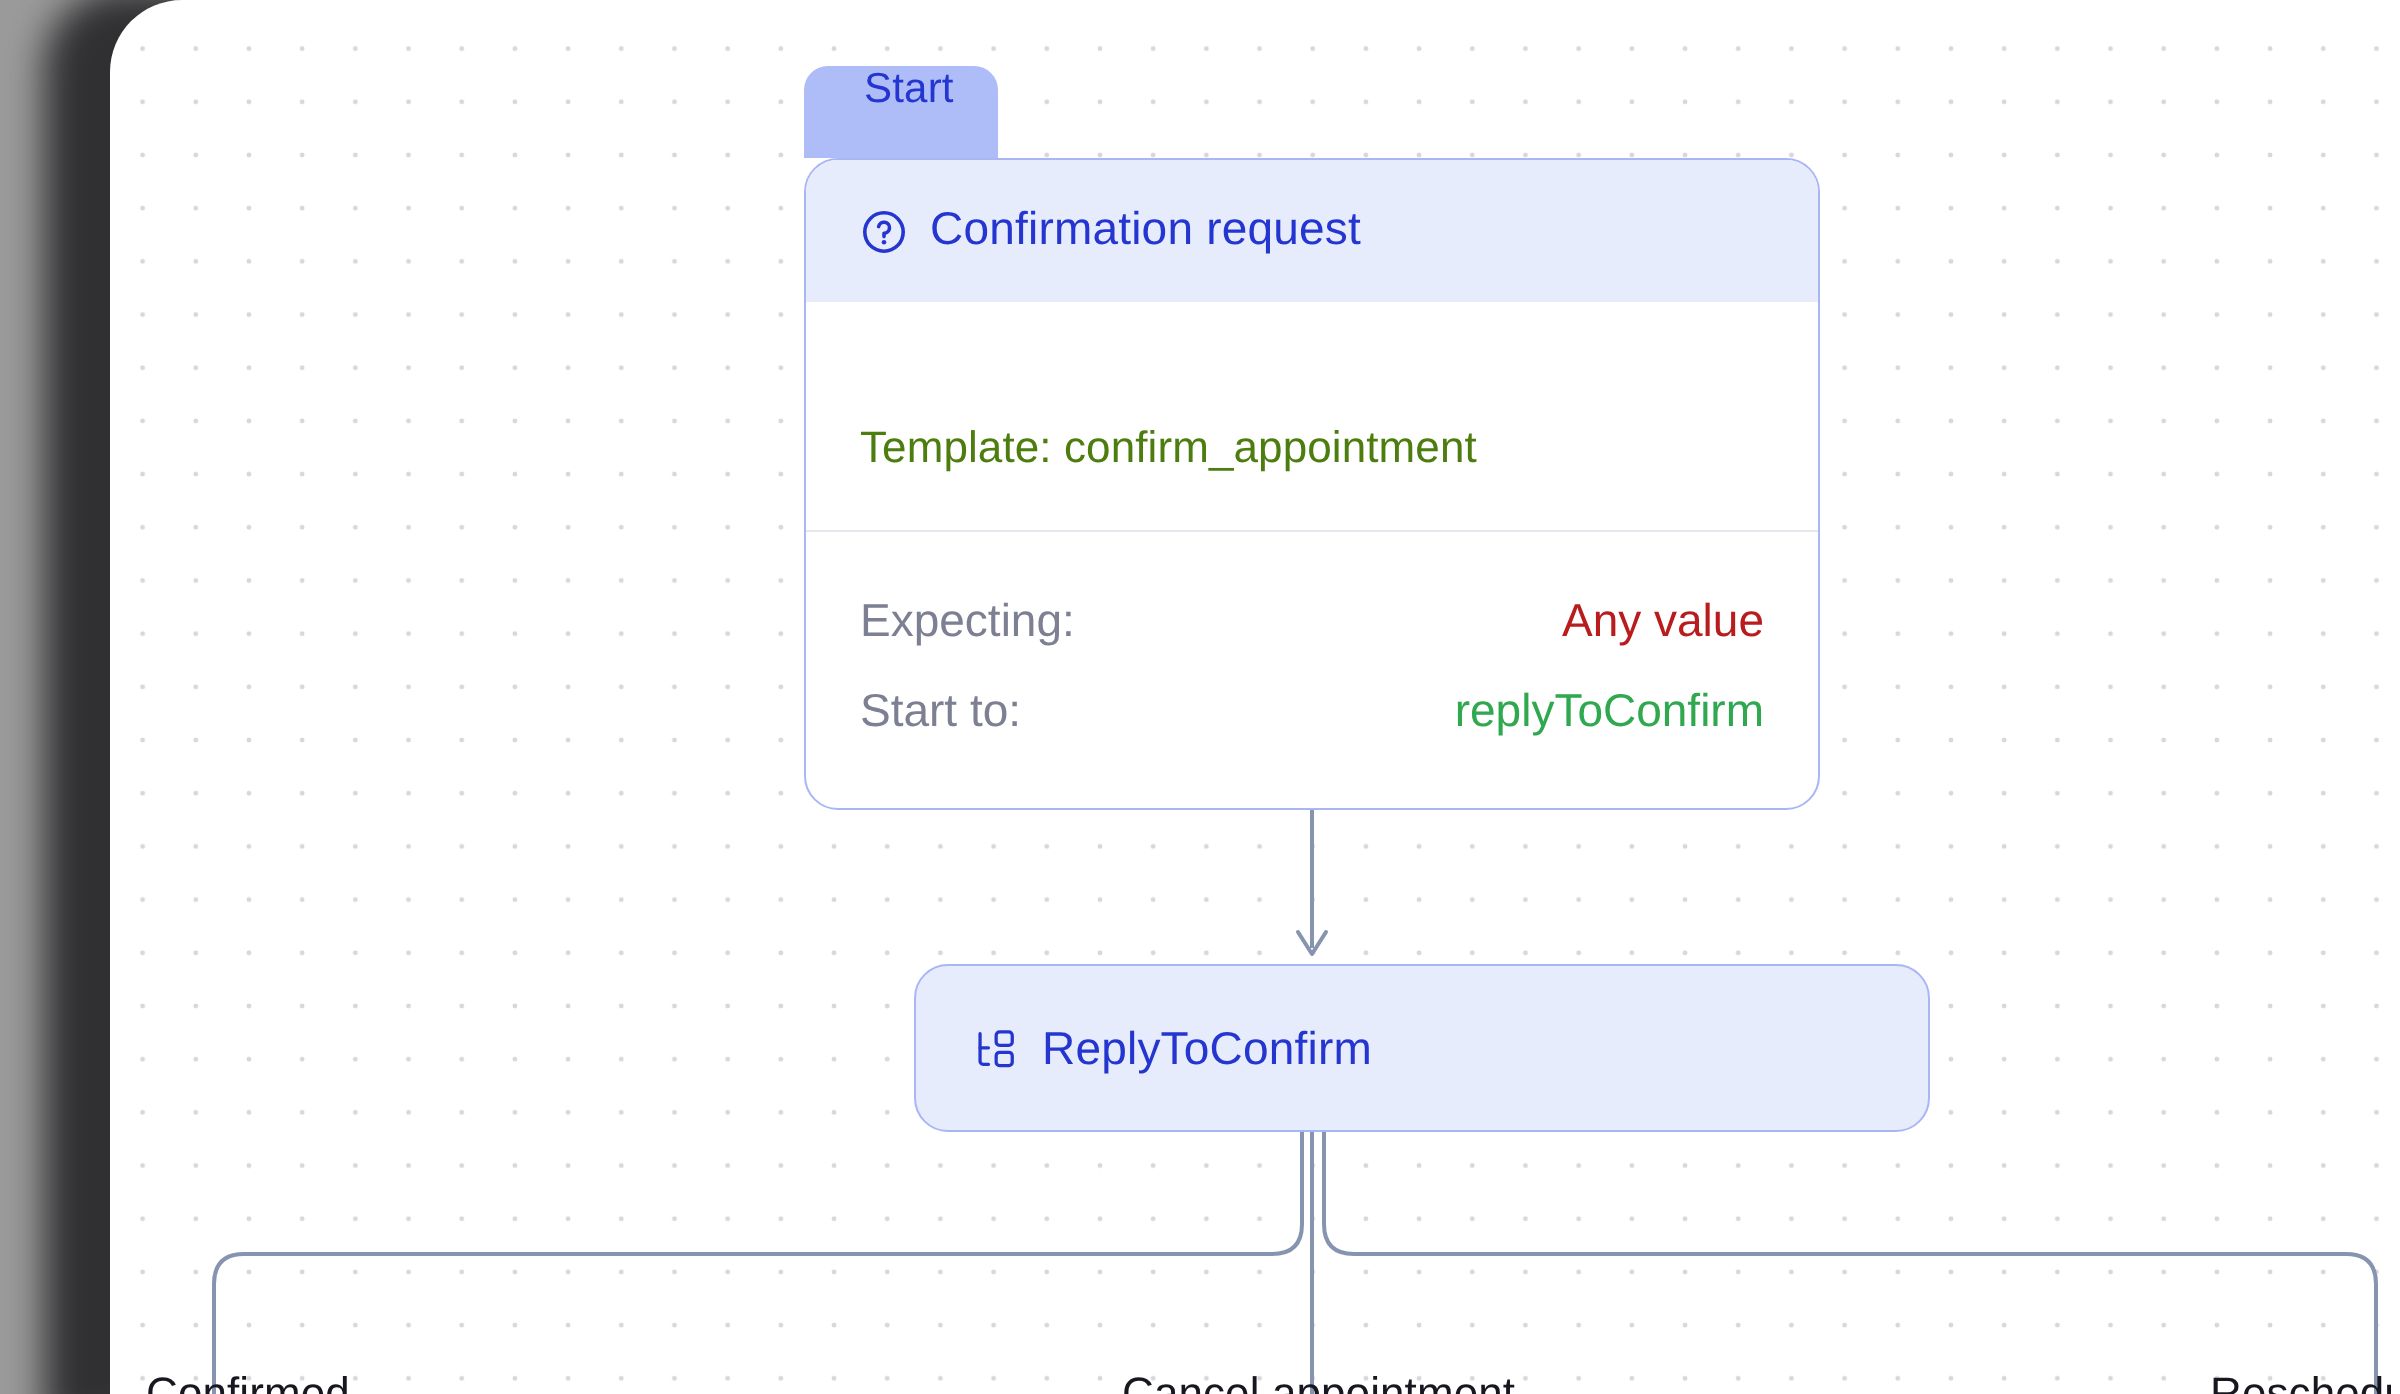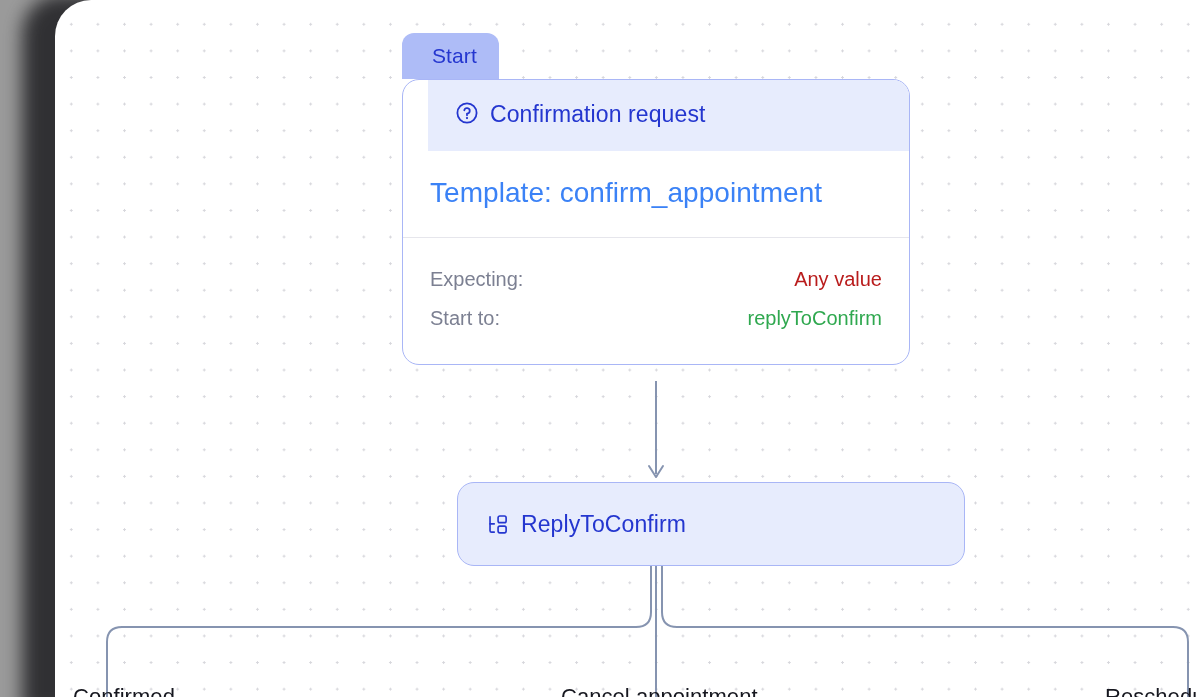--- a/index.html
+++ b/index.html
@@ -55,21 +55,20 @@
   }
 
   
   .start-tab {
     position: absolute;
     left: 347px;
     top: 33px;
     height: 46px;
     padding: 0 22px 0 30px;
     display: flex;
-    align-items: center;
     background: #aebcf7;
     border-top-left-radius: 12px;
     border-top-right-radius: 12px;
     font-size: 21px;
     color: #2436cf;
     letter-spacing: .1px;
     z-index: 3;
   }
 
   
@@ -82,55 +81,55 @@
     border: 1.6px solid #a9b6f6;
     border-radius: 17px;
     overflow: hidden;
     z-index: 4;
   }
 
   .node-header {
     background: #e7ecfd;
     padding: 21px 27px 23px 27px;
     display: flex;
-    align-items: flex-start;
+    align-items: flex-end;
     gap: 11px;
-    margin-left: 25px;
   }
 
   .node-header-title {
     font-size: 23px;
     color: #2436cf;
     letter-spacing: .1px;
   }
 
   .icon-q { flex: 0 0 auto; display: block; }
 
   .node-body {
     padding: 26px 27px 28px 27px;
-    font-size: 28px;
-    color: #3b82f6;
+    font-size: 22px;
+    color: #4d7c0f;
     letter-spacing: .05px;
+    margin-top: 34px;
   }
 
   .node-divider {
     height: 1px;
     background: #e6e6ec;
     margin: 0;
   }
 
   .node-meta {
     padding: 22px 27px 26px 27px;
   }
 
   .meta-row {
     display: flex;
     justify-content: space-between;
     align-items: baseline;
-    font-size: 20px;
+    font-size: 23px;
     line-height: 1.95;
   }
 
   .meta-label { color: #7c8092; }
   .meta-value { color: #b91c1c; }
   .meta-value.accent { color: #2fa84f; }
 
   
   .reply-node {
     position: absolute;

